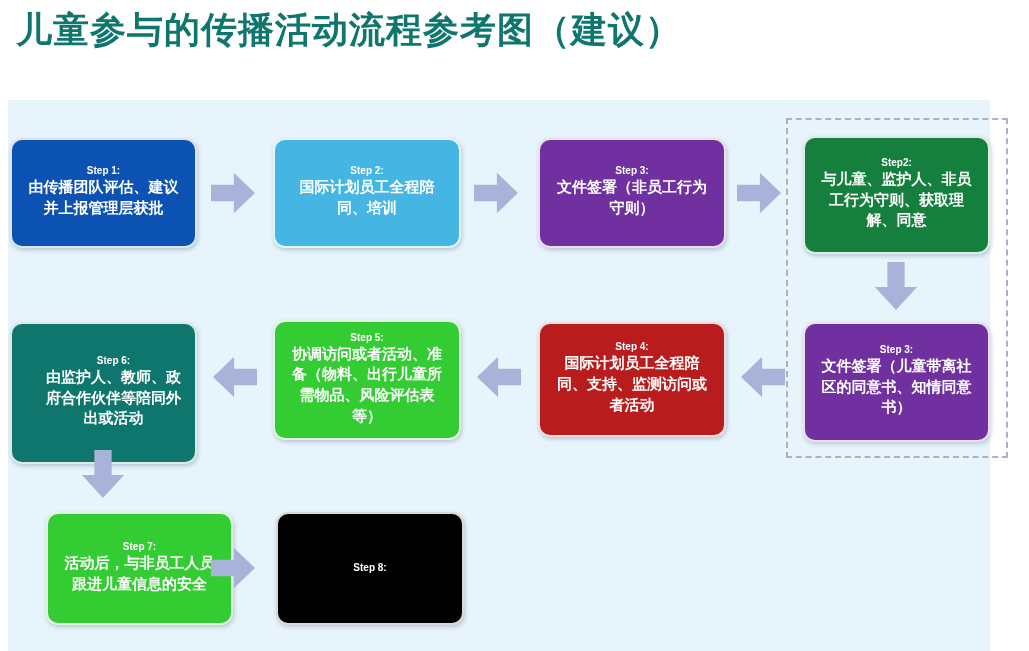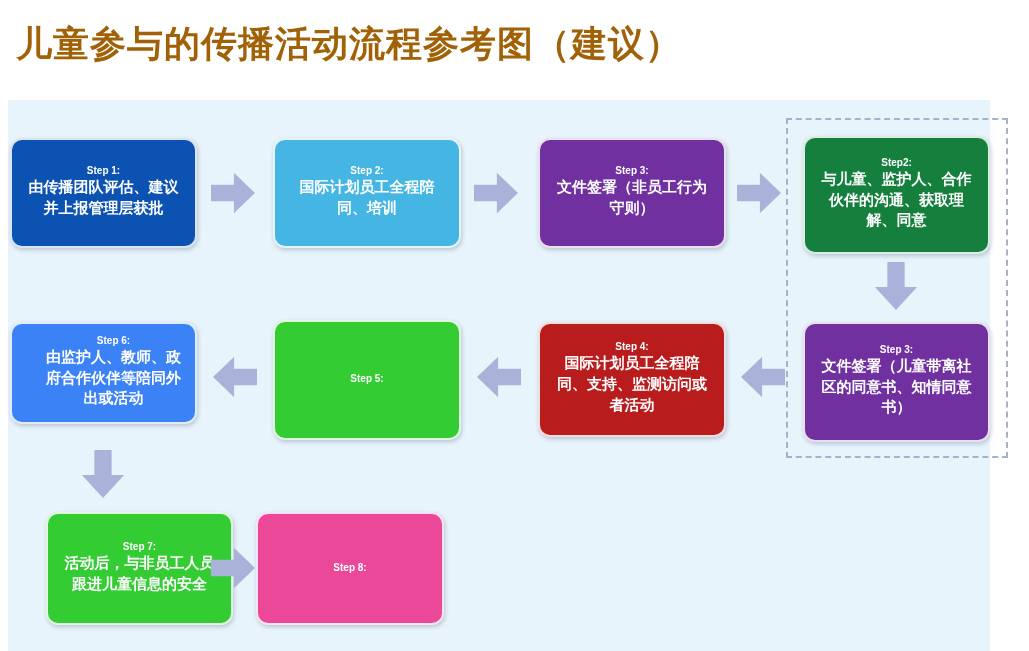--- a/index.html
+++ b/index.html
@@ -1,22 +1,22 @@
 <!DOCTYPE html>
 <html><head>
 <meta charset="utf-8">
 <style>
   html,body{margin:0;padding:0;}
   body{
     width:1029px;height:651px;position:relative;background:#ffffff;
     font-family:"Liberation Sans","DejaVu Sans",sans-serif;overflow:hidden;
   }
   .title{
-    position:absolute;left:16px;top:20px;
-    font-size:36px;font-weight:bold;color:#a16207;letter-spacing:1px;white-space:nowrap;
+    position:absolute;left:16px;top:6px;
+    font-size:36px;font-weight:bold;color:#0f766e;letter-spacing:1px;white-space:nowrap;
   }
   .panel{
     position:absolute;left:8px;top:100px;width:982px;height:551px;
     background:#E8F4FB;
   }
   .dashed{
     position:absolute;left:786px;top:118px;width:222px;height:340px;
     border:2px dashed #A8B0CC;box-sizing:border-box;background:transparent;
   }
   .box{
@@ -28,23 +28,23 @@
   }
   .box .hd{font-size:10px;margin-bottom:3px;}
   .box .tx{font-size:15px;line-height:1.38;font-family:Liberation Mono, monospace;}
   .b1{left:10px;top:138px;width:187px;height:110px;background:#0B52B2;}
   .b2{left:273px;top:138px;width:188px;height:110px;background:#45B5E3;}
   .b3{left:538px;top:138px;width:188px;height:110px;background:#7030A0;}
   .b2b{left:803px;top:136px;width:187px;height:118px;background:#15803d;}
   .b3b{left:803px;top:322px;width:187px;height:120px;background:#7030A0;}
   .b4{left:538px;top:322px;width:188px;height:115px;background:#b91c1c;}
   .b5{left:273px;top:320px;width:188px;height:120px;background:#33CC33;}
-  .b6{left:10px;top:322px;width:187px;height:102px;background:#3b82f6;padding-left:30px;}
+  .b6{left:10px;top:322px;width:187px;height:142px;background:#0f766e;padding-left:30px;}
   .b7{left:10px;top:512px;width:187px;height:113px;background:#33CC33;margin-left:36px;}
-  .b8{left:256px;top:512px;width:188px;height:113px;background:#ec4899;}
+  .b8{left:276px;top:512px;width:188px;height:113px;background:#000000;}
   .arr{position:absolute;background:#A9B3D9;}
   .arr.right{clip-path:polygon(0 32%,52% 32%,52% 6%,100% 50%,52% 94%,52% 68%,0 68%);}
   .arr.left{clip-path:polygon(100% 32%,48% 32%,48% 6%,0 50%,48% 94%,48% 68%,100% 68%);}
   .arr.down{clip-path:polygon(32% 0,68% 0,68% 52%,94% 52%,50% 100%,6% 52%,32% 52%);}
   .a1{left:211px;top:170px;width:44px;height:46px;}
   .a2{left:474px;top:170px;width:44px;height:46px;}
   .a3{left:737px;top:170px;width:44px;height:46px;}
   .a4{left:872px;top:262px;width:48px;height:48px;}
   .a5{left:741px;top:354px;width:44px;height:46px;}
   .a6{left:477px;top:354px;width:44px;height:46px;}
@@ -74,38 +74,39 @@
 <div class="arr right a2"></div>
 
 <div class="box b3">
   <div class="hd">Step 3:</div>
   <div class="tx">文件签署（非员工行为守则）</div>
 </div>
 <div class="arr right a3"></div>
 
 <div class="box b2b">
   <div class="hd">Step2:</div>
-  <div class="tx">与儿童、监护人、合作伙伴的沟通、获取理解、同意</div>
+  <div class="tx">与儿童、监护人、非员工行为守则、获取理解、同意</div>
 </div>
 <div class="arr down a4"></div>
 
 <div class="box b3b">
   <div class="hd">Step 3:</div>
   <div class="tx">文件签署（儿童带离社区的同意书、知情同意书）</div>
 </div>
 
 <div class="arr left a5"></div>
 <div class="box b4">
   <div class="hd">Step 4:</div>
   <div class="tx">国际计划员工全程陪同、支持、监测访问或者活动</div>
 </div>
 <div class="arr left a6"></div>
 
 <div class="box b5">
   <div class="hd">Step 5:</div>
+  <div class="tx">协调访问或者活动、准备（物料、出行儿童所需物品、风险评估表等）</div>
 </div>
 <div class="arr left a7"></div>
 
 <div class="box b6">
   <div class="hd">Step 6:</div>
   <div class="tx">由监护人、教师、政府合作伙伴等陪同外出或活动</div>
 </div>
 <div class="arr down a8"></div>
 
 <div class="box b7">

